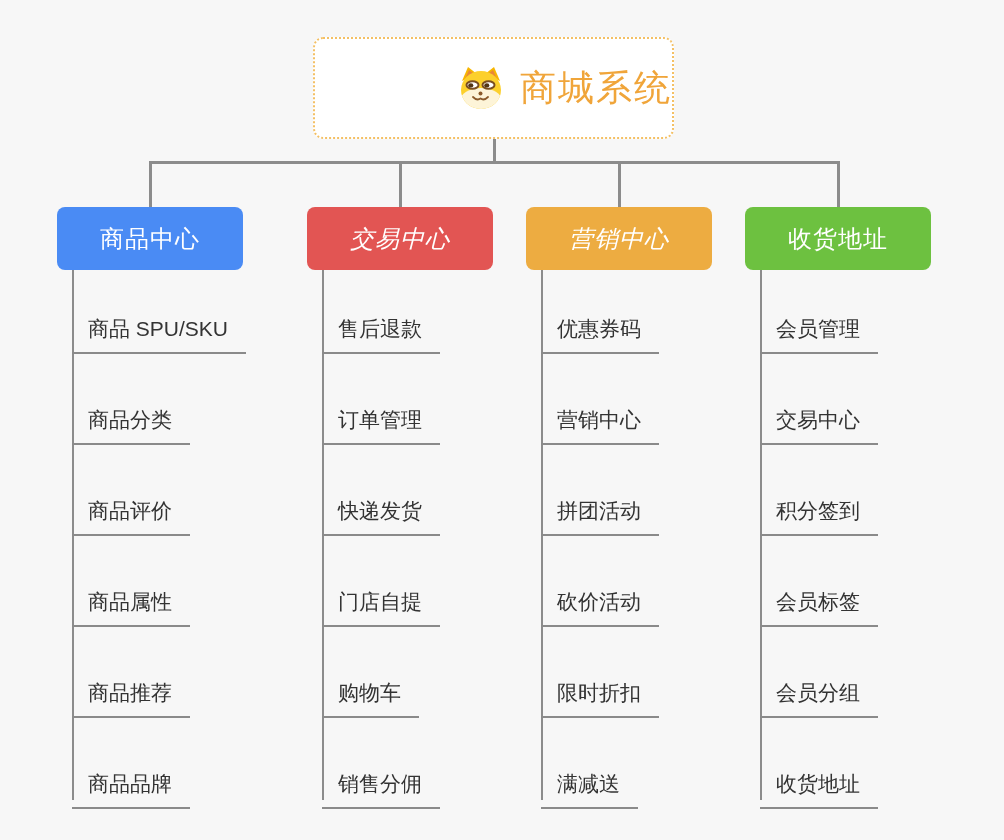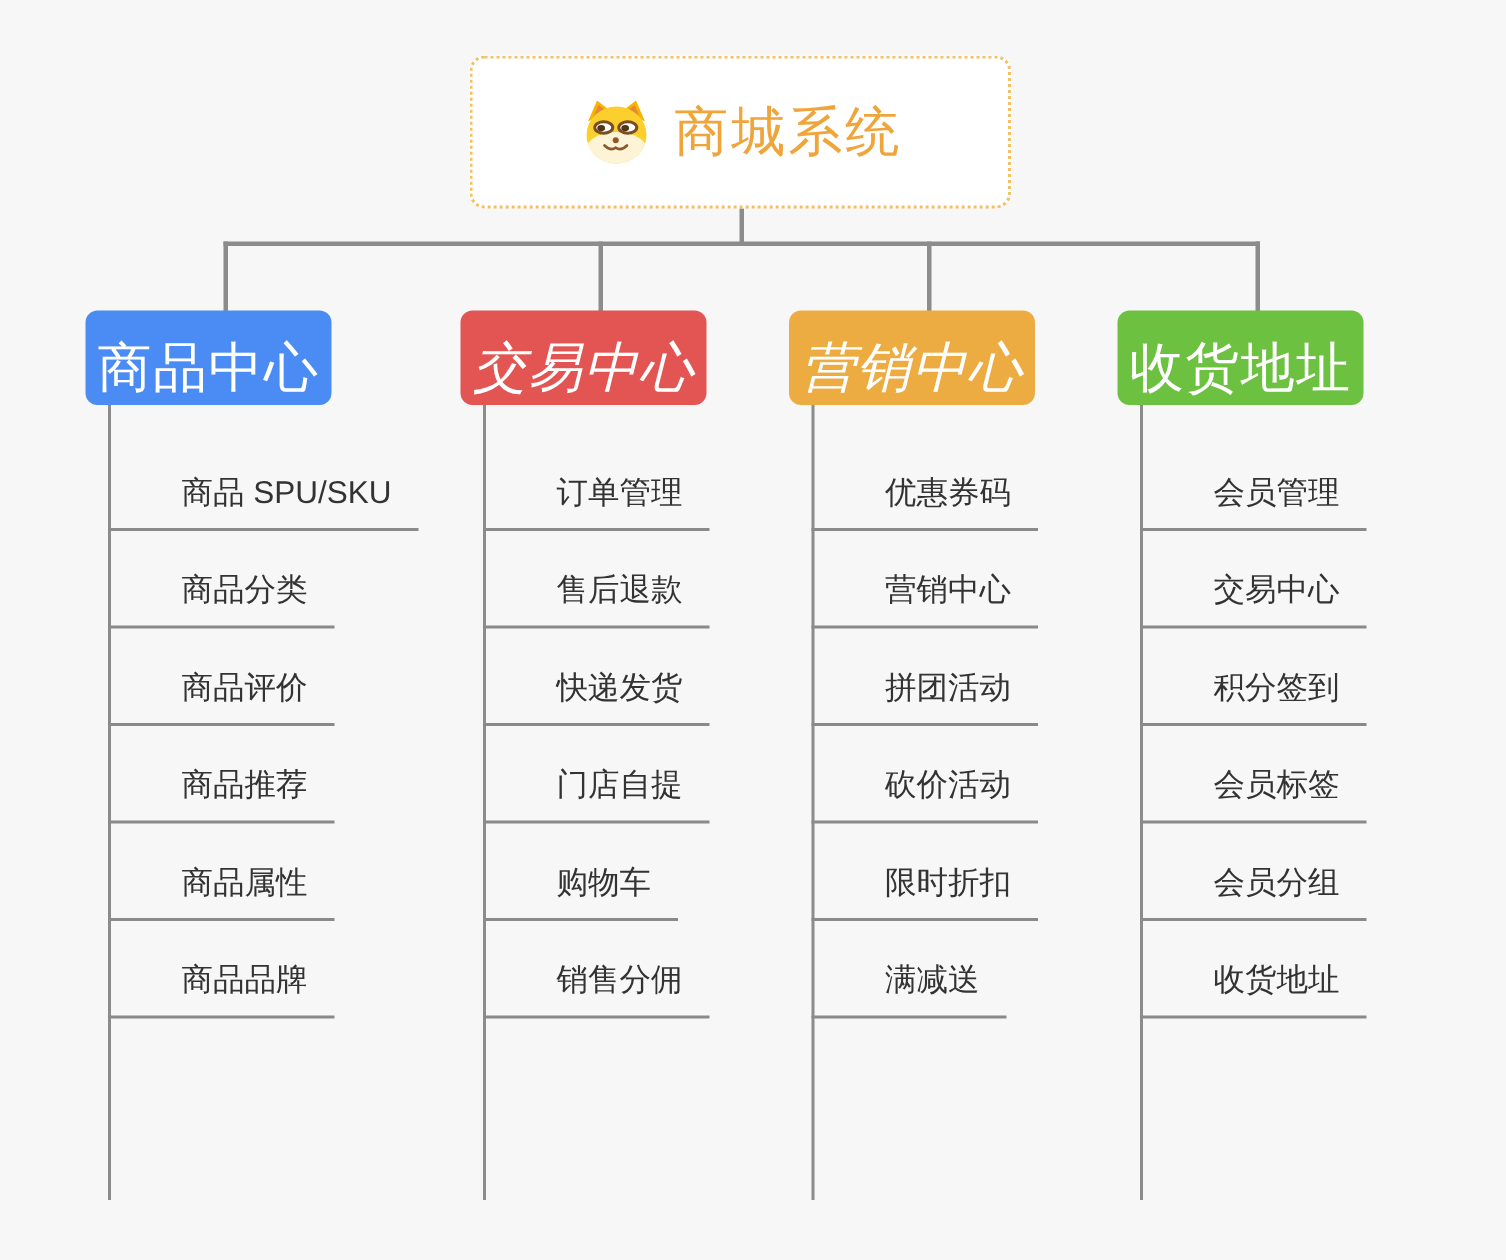--- a/index.html
+++ b/index.html
@@ -12,55 +12,55 @@
     width:1004px;height:840px;
     background:var(--background,#F7F7F7);
     overflow:hidden;
   }
   
   .root{
     position:absolute;left:313px;top:37px;width:361px;height:102px;
     background:#ffffff;
     border:2px dotted var(--root-border,#F4C064);
     border-radius:10px;
-    display:flex;align-items:center;justify-content:center;gap:14px;
+    display:flex;align-items:center;justify-content:flex-end;gap:14px;
     box-sizing:border-box;
   }
   .root-title{
     font-size:36px;
     letter-spacing:2px;
     color:var(--root-text,#F0A53A);
     white-space:nowrap;
   }
   
   .line{position:absolute;background:var(--connector,#8C8C8C);}
   .stem  {left:493px;top:139px;width:3px;height:24px;}
   .hline {left:149px;top:161px;width:691px;height:3px;}
   .drop  {top:161px;width:3px;height:47px;}
   .drop1{left:149px;} .drop2{left:399px;} .drop3{left:618px;} .drop4{left:837px;}
   .trunk {top:270px;width:2px;height:530px;}
   .trunk1{left:72px;} .trunk2{left:322px;} .trunk3{left:541px;} .trunk4{left:760px;}
   
   .branch{
-    position:absolute;top:207px;width:164px;height:63px;
+    position:absolute;top:207px;width:186px;height:63px;
     border-radius:8px;
-    display:flex;align-items:flex-end;justify-content:center;
-    color:#ffffff;font-size:36px;letter-spacing:1px;
+    display:flex;align-items:center;justify-content:center;
+    color:#ffffff;font-size:24px;letter-spacing:1px;
     white-space:nowrap;
   }
   .branch1{left:57px;} .branch2{left:307px;font-style:italic;} .branch3{left:526px;} .branch4{left:745px;}
   
   .leafcol{position:absolute;top:315px;}
   .leafcol1{left:72px;} .leafcol2{left:322px;} .leafcol3{left:541px;} .leafcol4{left:760px;}
   .leaf{
     display:table;
     font-size:21px;line-height:28px;color:var(--leaf-text,#333333);
-    padding:0 18px 9px 49px;
+    padding:0 18px 9px 16px;
     border-bottom:2px solid var(--leaf-line,#8A8A8A);
-    margin-bottom:26px;
+    margin-bottom:52px;
     white-space:nowrap;
   }
   .doge{display:block;}
 </style>
 </head>
 <body>
 
 <div class="canvas">
 
   <div class="line stem"></div>
@@ -107,27 +107,27 @@
     <span>营销中心</span>
   </div>
   <div class="branch branch4" style="background-color: rgb(109, 193, 64);">
     <span>收货地址</span>
   </div>
 
   <div class="leafcol leafcol1">
     <div class="leaf">商品 SPU/SKU</div>
     <div class="leaf">商品分类</div>
     <div class="leaf">商品评价</div>
+    <div class="leaf">商品属性</div>
     <div class="leaf">商品推荐</div>
-    <div class="leaf">商品属性</div>
     <div class="leaf">商品品牌</div>
   </div>
   <div class="leafcol leafcol2">
+    <div class="leaf">售后退款</div>
     <div class="leaf">订单管理</div>
-    <div class="leaf">售后退款</div>
     <div class="leaf">快递发货</div>
     <div class="leaf">门店自提</div>
     <div class="leaf">购物车</div>
     <div class="leaf">销售分佣</div>
   </div>
   <div class="leafcol leafcol3">
     <div class="leaf">优惠券码</div>
     <div class="leaf">营销中心</div>
     <div class="leaf">拼团活动</div>
     <div class="leaf">砍价活动</div>

